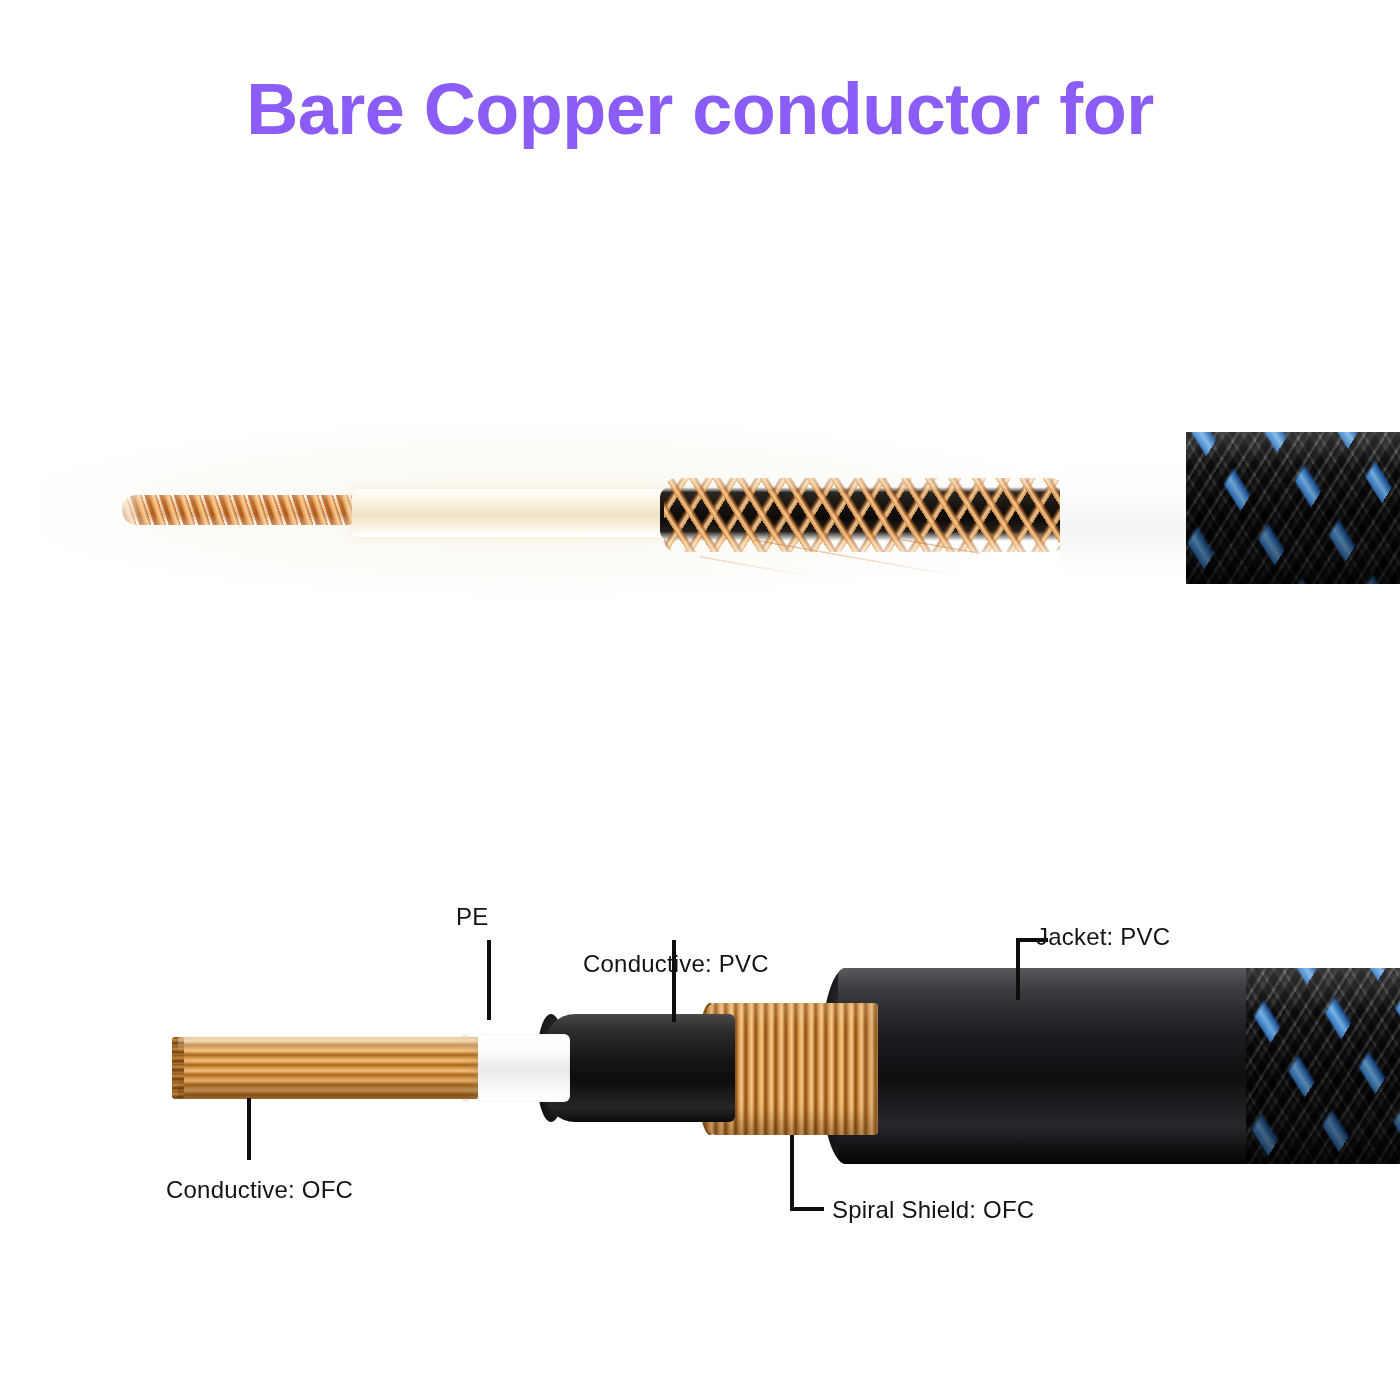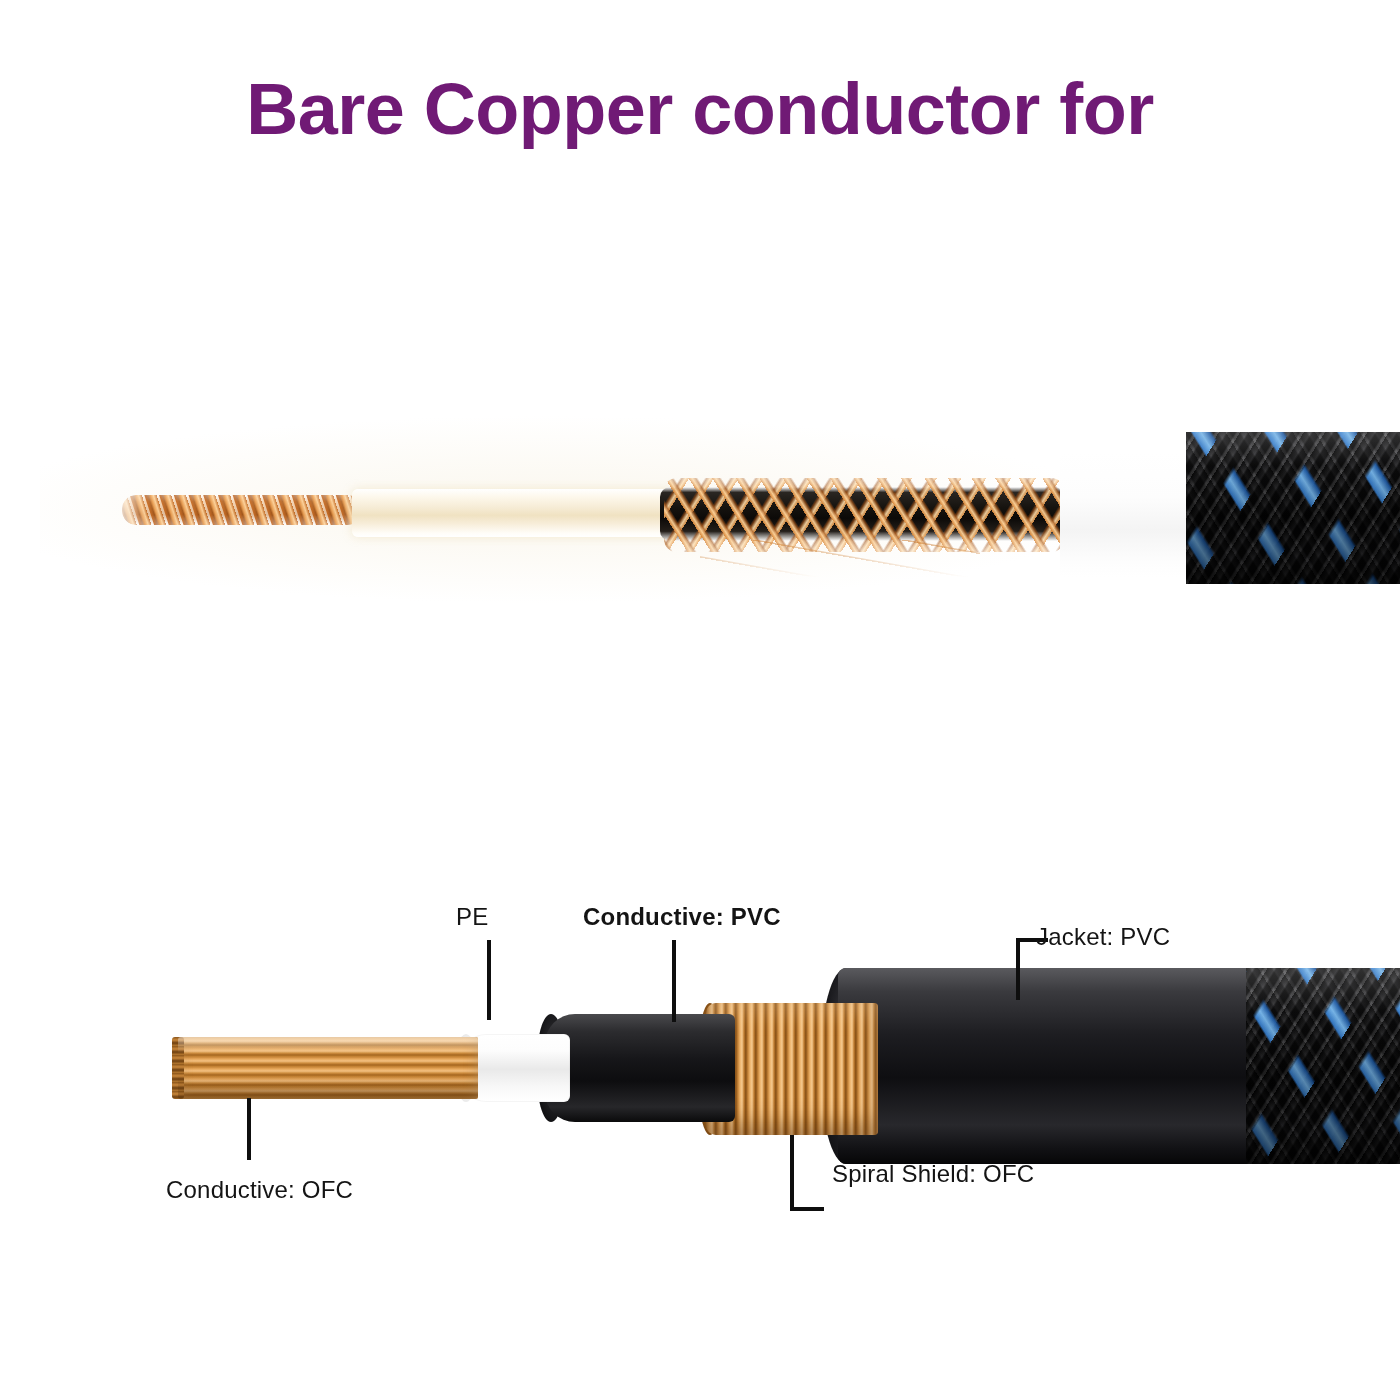--- a/index.html
+++ b/index.html
@@ -251,21 +251,21 @@
   .d-braid{
     position:absolute; left:1246px; top:968px; width:154px; height:196px;
     overflow:hidden; background:#0a0a0b;
   }
 
   .photo, .diagram { pointer-events:none; }
 </style>
 </head>
 <body>
 
-<div class="headline" style="color: #701a75;">
+<div class="headline" style="color: #8b5cf6;">
   <span class="ln">Bare Copper conductor for</span>
 </div>
 
 <div class="photo">
   <div class="photo-haze"></div>
 </div>
 <div class="p-copper-tip"></div>
 <div class="p-pe"></div>
 <div class="p-blackcore"></div>
 <div class="p-shield"></div>
@@ -301,16 +301,16 @@
   <div class="v"></div>
   <div class="h"></div>
 </div>
 <div class="leader-v" style="left:247px; top:1098px; height:62px;"></div>
 <div class="leader-l corner-br" style="left:790px; top:1135px; width:34px; height:76px;">
   <div class="v"></div>
   <div class="h"></div>
 </div>
 
 <div class="lbl" style="left:456px; top:903px;">PE</div>
-<div class="lbl" style="left:583px; top:903px;font-weight:bold;">Conductive: PVC</div>
+<div class="lbl" style="left:583px; top:950px;">Conductive: PVC</div>
 <div class="lbl" style="left:1036px; top:923px;text-align:center;">Jacket: PVC</div>
 <div class="lbl" style="left:166px; top:1176px;">Conductive: OFC</div>
-<div class="lbl" style="left:832px; top:1160px;">Spiral Shield: OFC</div>
+<div class="lbl" style="left:832px; top:1196px;">Spiral Shield: OFC</div>
 
 </body></html>

